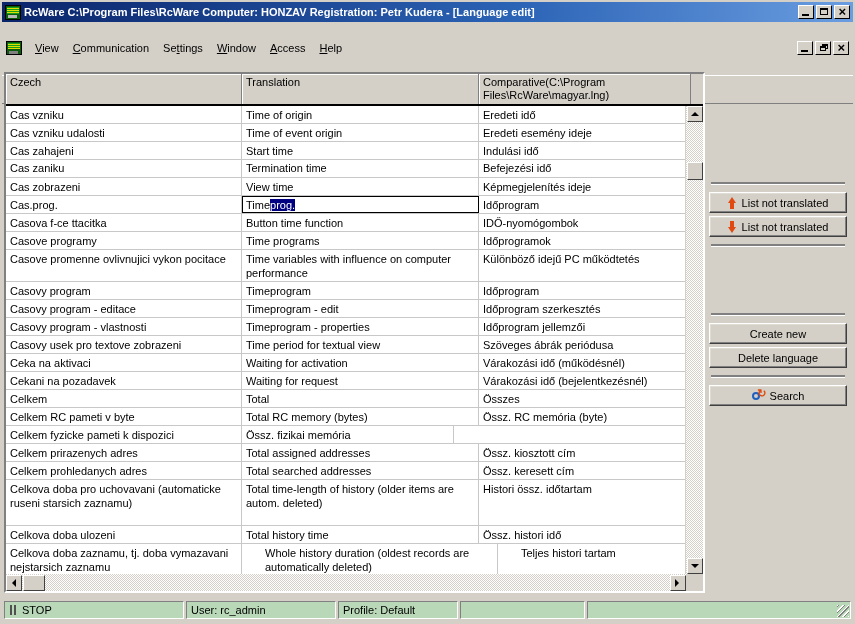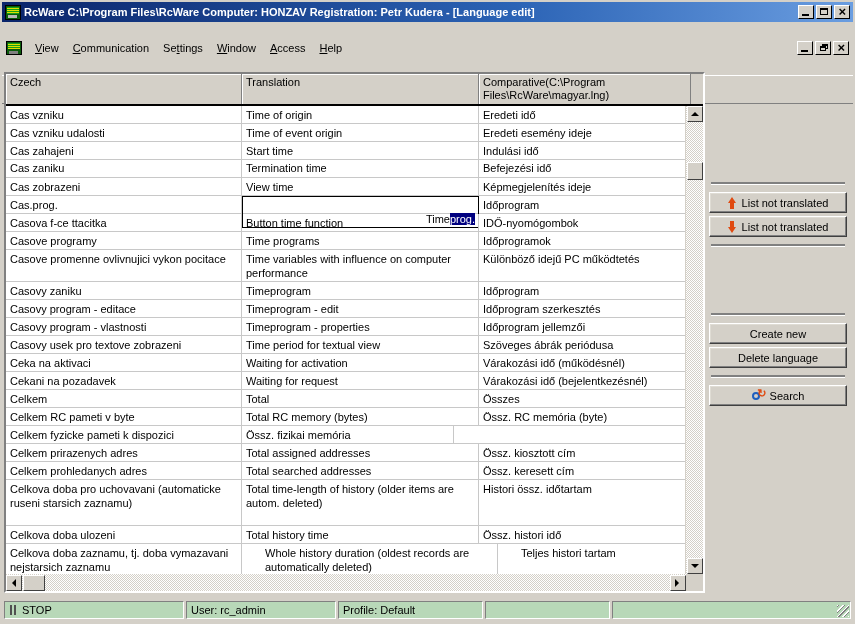--- a/index.html
+++ b/index.html
@@ -84,21 +84,21 @@
   .hcell{padding:2px 4px;font-size:11px;color:#000;box-sizing:border-box;
          border-right:1px solid #808080;box-shadow:inset 1px 1px 0 #fff;line-height:13px;overflow:hidden;}
   .c1{width:236px;flex:none;}
   .c2{width:237px;flex:none;}
   .c3{width:212px;flex:none;}
 
   .rowsview{position:absolute;left:0;right:17px;top:32px;bottom:17px;overflow:hidden;background:#fff;}
   .grow{display:flex;border-bottom:1px solid #c8c8c8;box-sizing:border-box;background:#fff;}
   .gcell{padding:2px 4px;font-size:11px;color:#000;box-sizing:border-box;
          border-right:1px solid #c8c8c8;line-height:14px;overflow:hidden;white-space:pre-line;}
-  .gcell.edit{border:1px solid #000;padding:15px 3px;text-align:right;}
+  .gcell.edit{border:1px solid #000;padding:1px 3px;}
   .sel{background:#000080;color:#fff;}
 
   
   .vsb{position:absolute;right:0;top:32px;bottom:17px;width:17px;
        background:repeating-conic-gradient(#fff 0% 25%,#d4d0c8 0% 50%) 0 0/2px 2px;
        border-left:1px solid #d4d0c8;}
   .hsb{position:absolute;left:0;right:17px;bottom:0;height:17px;
        background:repeating-conic-gradient(#fff 0% 25%,#d4d0c8 0% 50%) 0 0/2px 2px;}
   .sbcorner{position:absolute;right:0;bottom:0;width:17px;height:17px;background:#d4d0c8;}
   .sbtn{position:absolute;width:16px;height:16px;background:#d4d0c8;
@@ -139,21 +139,21 @@
   .mag::after{content:"\21BB";position:absolute;right:-2px;top:-3px;font-size:11px;color:#e04a10;font-weight:bold;}
 
   
   .statusbar{position:absolute;left:2px;right:2px;bottom:2px;height:20px;display:flex;
              align-items:center;gap:2px;background:#d4d0c8;}
   .spanel{height:18px;background:#b8d8b8;box-sizing:border-box;
           border:1px solid;border-color:#808080 #fff #fff #808080;
           display:flex;align-items:center;padding:0 4px;font-size:11px;color:#000;}
   .sp1{width:180px;gap:5px;}
   .sp2{width:150px;}
-  .sp3{width:145px;}
+  .sp3{width:120px;}
   .sp4{width:125px;}
   .sp5{flex:1;position:relative;}
   .pause{width:8px;height:10px;flex:none;position:relative;}
   .pause::before,.pause::after{content:"";position:absolute;top:0;width:2px;height:10px;background:#505050;}
   .pause::before{left:1px;} .pause::after{left:5px;}
   .grip{position:absolute;right:1px;bottom:1px;width:12px;height:12px;
         background:repeating-linear-gradient(135deg,#fff 0 1px,#808080 1px 2px,transparent 2px 4px);}
 </style>
 </head>
 <body>
@@ -264,21 +264,21 @@
             <div class="gcell c1">Casove programy</div>
             <div class="gcell c2">Time programs</div>
             <div class="gcell c3">Időprogramok</div>
           </div>
           <div class="grow" style="height: 32px;">
             <div class="gcell c1">Casove promenne ovlivnujici vykon pocitace</div>
             <div class="gcell c2">Time variables with influence on computer performance</div>
             <div class="gcell c3">Különböző idejű PC működtetés</div>
           </div>
           <div class="grow" style="height: 18px;">
-            <div class="gcell c1">Casovy zaniku</div>
+            <div class="gcell c1">Casovy program</div>
             <div class="gcell c2">Timeprogram</div>
             <div class="gcell c3">Időprogram</div>
           </div>
           <div class="grow" style="height: 18px;">
             <div class="gcell c1">Casovy program - editace</div>
             <div class="gcell c2">Timeprogram - edit</div>
             <div class="gcell c3">Időprogram szerkesztés</div>
           </div>
           <div class="grow" style="height: 18px;">
             <div class="gcell c1">Casovy program - vlastnosti</div>

